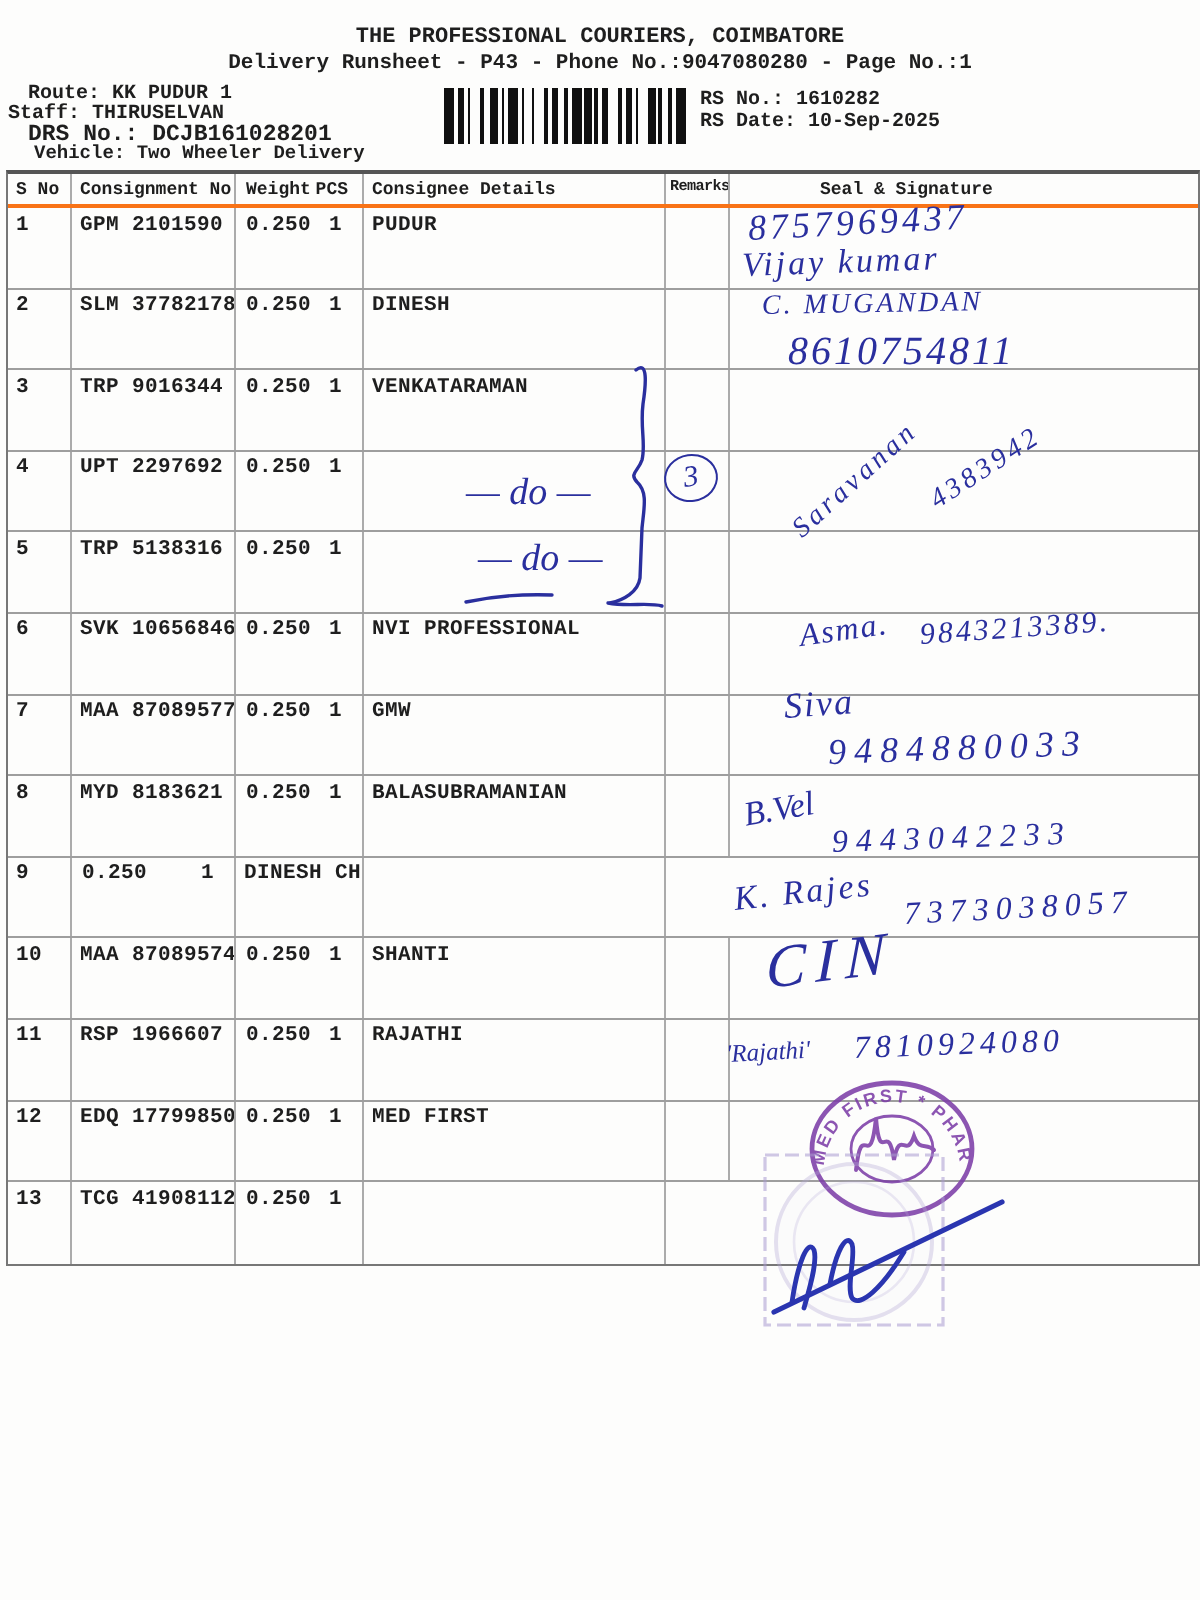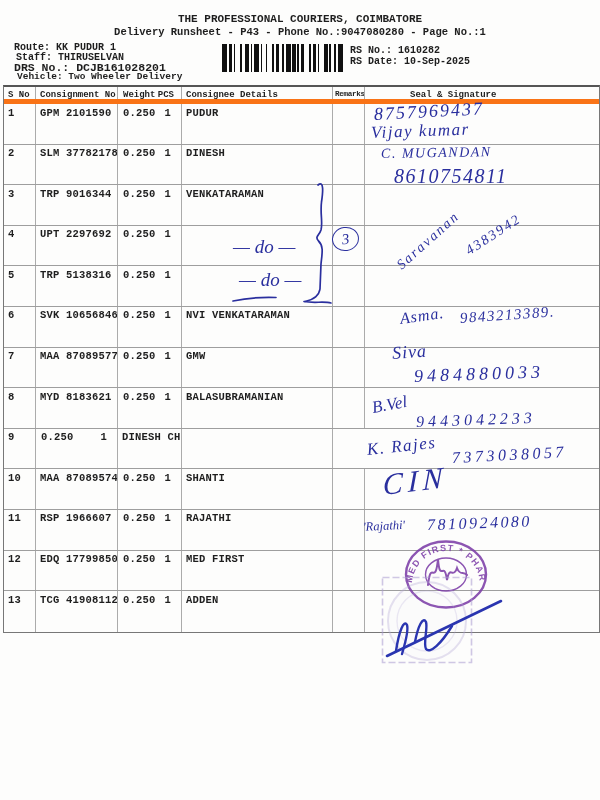--- a/index.html
+++ b/index.html
@@ -3,32 +3,32 @@
 <meta charset="utf-8">
 <style>
   html,body{margin:0;padding:0;background:#ffffff;}
   .page{position:relative;width:600px;height:800px;background:#fdfdfc;overflow:hidden;
         font-family:"Liberation Mono",monospace;}
   .printed{position:absolute;font-family:"Liberation Mono",monospace;font-weight:700;
            color:#1e1e1e;white-space:nowrap;}
   .title{top:13px;left:0;width:100%;text-align:center;font-size:11px;}
   .subtitle{top:26px;left:0;width:100%;text-align:center;font-size:10.5px;font-family:Liberation Mono, monospace;}
   .l-route{left:14px;top:42px;font-size:10px;}
-  .l-staff{left:16px;top:51.5px;font-size:10px;}
+  .l-staff{left:4px;top:51.5px;font-size:10px;}
   .l-drs{left:14px;top:60.5px;font-size:11.5px;}
   .l-vehicle{left:17px;top:71px;font-size:9.5px;}
   .l-rsno{left:350px;top:45px;font-size:10px;}
   .l-rsdate{left:350px;top:55.5px;font-size:10px;}
   .barcode{position:absolute;left:222px;top:44px;width:123px;height:28px;display:flex;overflow:hidden;}
   .bar{height:100%;flex:none;}
 
   .tbl{position:absolute;left:3px;top:85px;width:595px;border:1px solid #777;border-top:2px solid #555;}
   .tr{display:grid;grid-template-columns:32px 82px 64px 151px 32px 1fr;
       border-bottom:1px solid #9e9e9e;height:40.6px;box-sizing:border-box;}
-  .tr.head{height:17px;border-bottom:5px solid #f97316;}
+  .tr.head{height:17px;border-bottom:2px solid #f97316;}
   #rows .tr:last-child{border-bottom:none;}
   .td{border-right:1px solid #ababab;box-sizing:border-box;padding:2.5px 0 0 4px;
       font-size:10.5px;font-weight:700;color:#1e1e1e;letter-spacing:0.2px;overflow:hidden;white-space:nowrap;}
   .td:last-child{border-right:none;}
   .head .td{font-size:9px;padding-top:3px;letter-spacing:0;}
   .c-wp{display:flex;justify-content:space-between;padding-right:10px;padding-left:5px;}
   .head .c-wp{padding-right:7px;}
   .c-remarks-h{font-size:7.6px !important;letter-spacing:-0.3px !important;padding-left:2px !important;}
   .c-seal-h{padding-left:45px !important;}
 
@@ -173,21 +173,21 @@
           <div class="td"></div>
           <div class="td"></div>
         </div>
         <div class="tr">
           <div class="td">6</div>
           <div class="td">SVK 10656846</div>
           <div class="td c-wp">
             <span>0.250</span>
             <span>1</span>
           </div>
-          <div class="td">NVI VENKATARAMAN</div>
+          <div class="td">NVI PROFESSIONAL</div>
           <div class="td"></div>
           <div class="td"></div>
         </div>
         <div class="tr">
           <div class="td">7</div>
           <div class="td">MAA 870895776</div>
           <div class="td c-wp">
             <span>0.250</span>
             <span>1</span>
           </div>
@@ -249,21 +249,20 @@
           <div class="td"></div>
           <div class="td"></div>
         </div>
         <div class="tr">
           <div class="td">13</div>
           <div class="td">TCG 41908112</div>
           <div class="td c-wp">
             <span>0.250</span>
             <span>1</span>
           </div>
-          <div class="td">ADDEN</div>
           <div class="td"></div>
           <div class="td"></div>
         </div>
       </div>
   </div>
 
   <span class="hw" style="left:374px;top:105px;font-size:18px;letter-spacing:2px;transform:rotate(-3deg);">8757969437</span>
   <span class="hw" style="left:371px;top:124px;font-size:17px;letter-spacing:1.5px;transform:rotate(-2deg);">Vijay kumar</span>
   <span class="hw" style="left:381px;top:147px;font-size:14px;letter-spacing:1.5px;transform:rotate(-1deg);">C. MUGANDAN</span>
   <span class="hw" style="left:394px;top:166px;font-size:20px;letter-spacing:1.5px;">8610754811</span>

